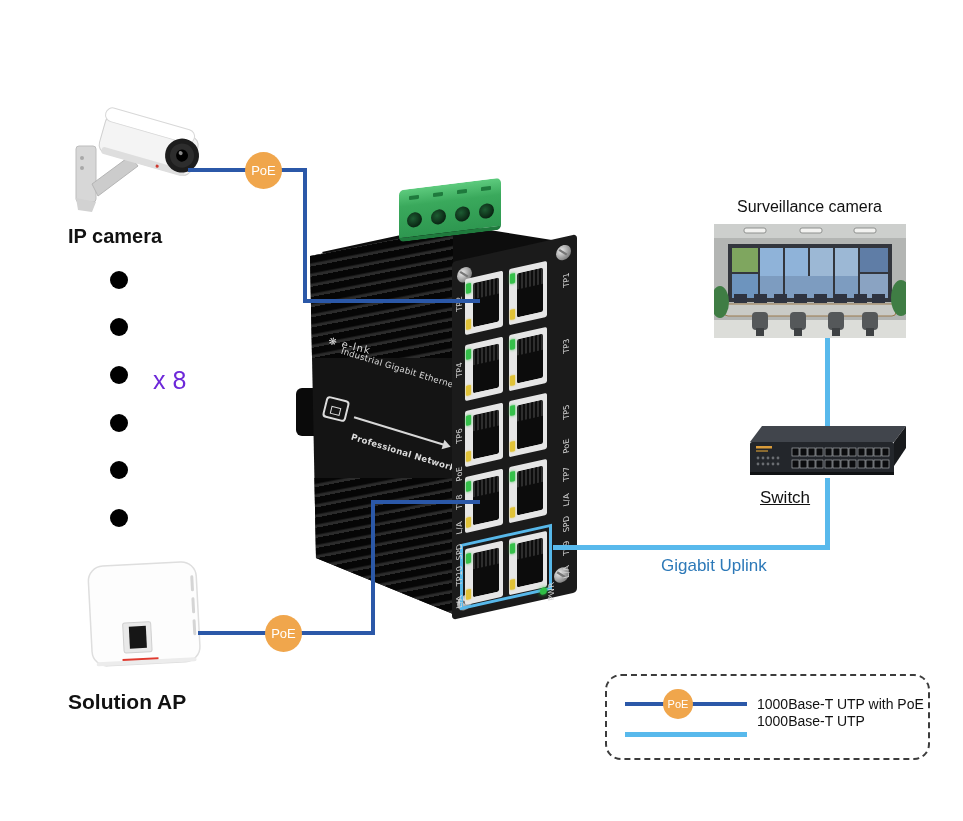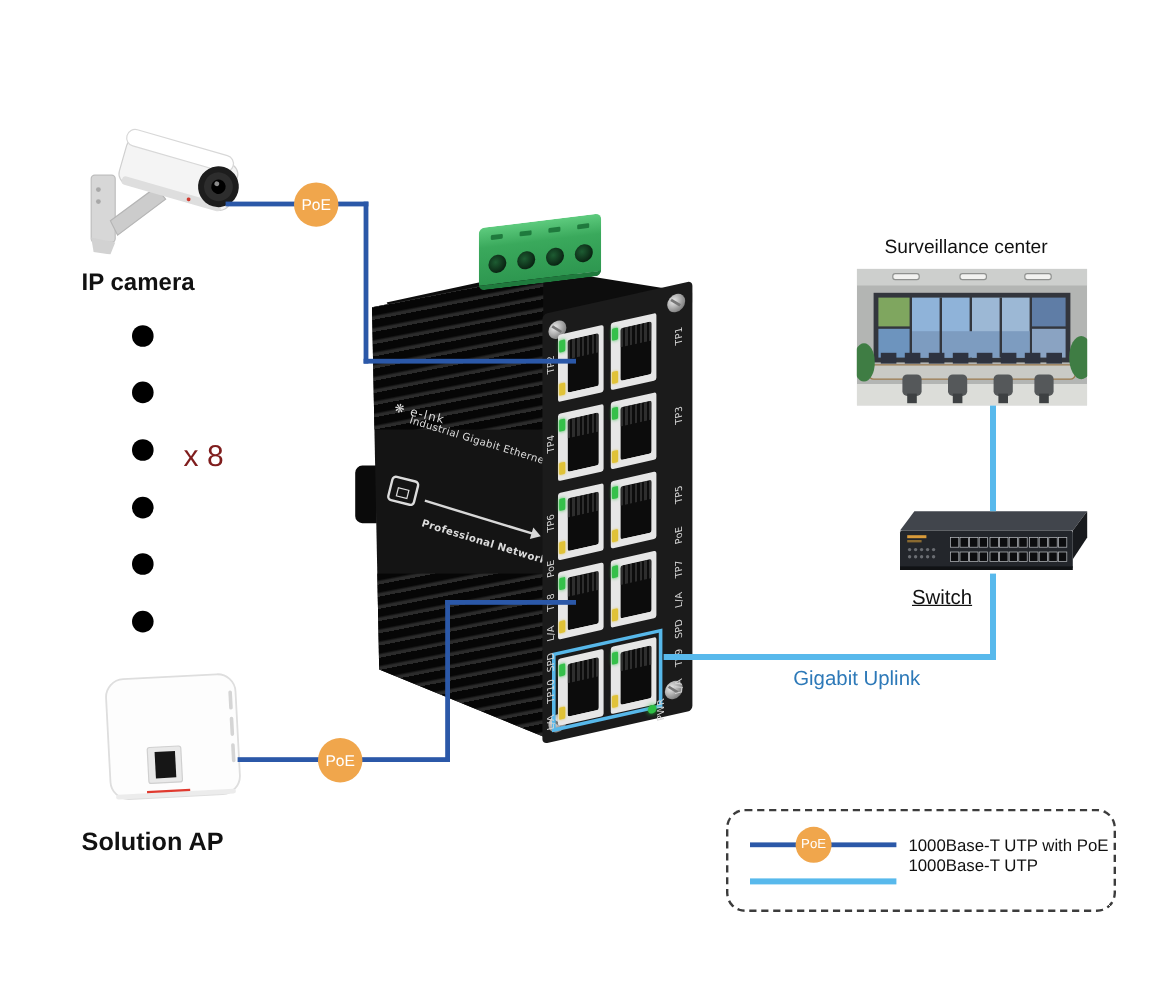--- a/index.html
+++ b/index.html
@@ -18,21 +18,21 @@
   .poe-badge { position:absolute; z-index:40; background:#f0a64c; color:#fff;
     border-radius:50%; display:flex; align-items:center; justify-content:center;
     font-size:13px; }
 
   
   .dev-label { position:absolute; font-weight:bold; font-size:20px; color:#111; z-index:20; }
   .plain-label { position:absolute; font-size:16px; color:#111; z-index:20; }
 
   
   .dot { position:absolute; width:18px; height:18px; border-radius:50%; background:#000; z-index:10; }
-  .multiplier { position:absolute; font-size:25px; color:#7f1d1d; z-index:10; }
+  .multiplier { position:absolute; font-size:25px; color:#6d28d9; z-index:10; }
 
   
   #ind-switch { position:absolute; left:295px; top:180px; width:300px; height:450px; z-index:15; }
 
   .top-face { position:absolute; left:27px; top:42px; width:255px; height:48px; background:#0d0d0d;
     clip-path:polygon(0px 30px,130px 2px,255px 22px,255px 30px,130px 46px,8px 40px); }
 
   .terminal-block { position:absolute; left:104px; top:4px; width:102px; height:52px; z-index:5;
     background:linear-gradient(180deg,#5ecb7e 0%,#3aa95c 35%,#2e9750 100%);
     border-radius:5px; border-bottom:4px solid #1f7a3d; transform:skewY(-7deg); }
@@ -263,21 +263,21 @@
       <span class="plabel" style="left:114px;top:264px;">L/A</span>
       <span class="plabel" style="left:114px;top:288px;">SPD</span>
       <span class="plabel" style="left:114px;top:312px;">TP9</span>
       <span class="plabel" style="left:114px;top:336px;">L/A</span>
 
       <span class="pwr-led"></span>
       <span class="plabel" style="left:99px;top:352px;">PWR</span>
     </div>
   </div>
 
-  <div class="plain-label" style="left:737px;top:198px;">Surveillance center</div>
+  <div class="plain-label" style="left:737px;top:198px;">Surveillance camera</div>
   <svg class="abs" style="left:714px;top:224px;z-index:10;" width="192" height="114" viewBox="0 0 192 114">
     <rect x="0" y="0" width="192" height="114" fill="#b3b5b3"></rect>
     <polygon points="0,0 192,0 192,14 0,14" fill="#cdcfcd"></polygon>
     <rect x="30" y="4" width="22" height="5" rx="2" fill="#f2f2f0" stroke="#8f918f"></rect>
     <rect x="86" y="4" width="22" height="5" rx="2" fill="#f2f2f0" stroke="#8f918f"></rect>
     <rect x="140" y="4" width="22" height="5" rx="2" fill="#f2f2f0" stroke="#8f918f"></rect>
     <rect x="0" y="96" width="192" height="18" fill="#dcddd9"></rect>
 
     <g>
       <rect x="14" y="20" width="164" height="58" fill="#33363d"></rect>

